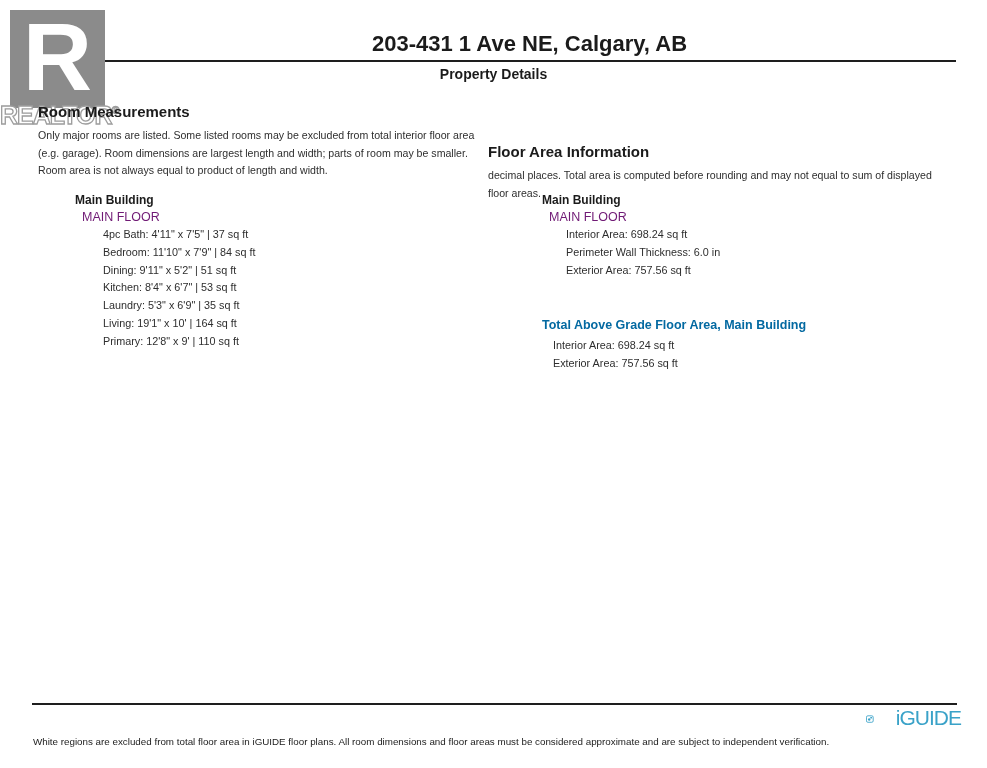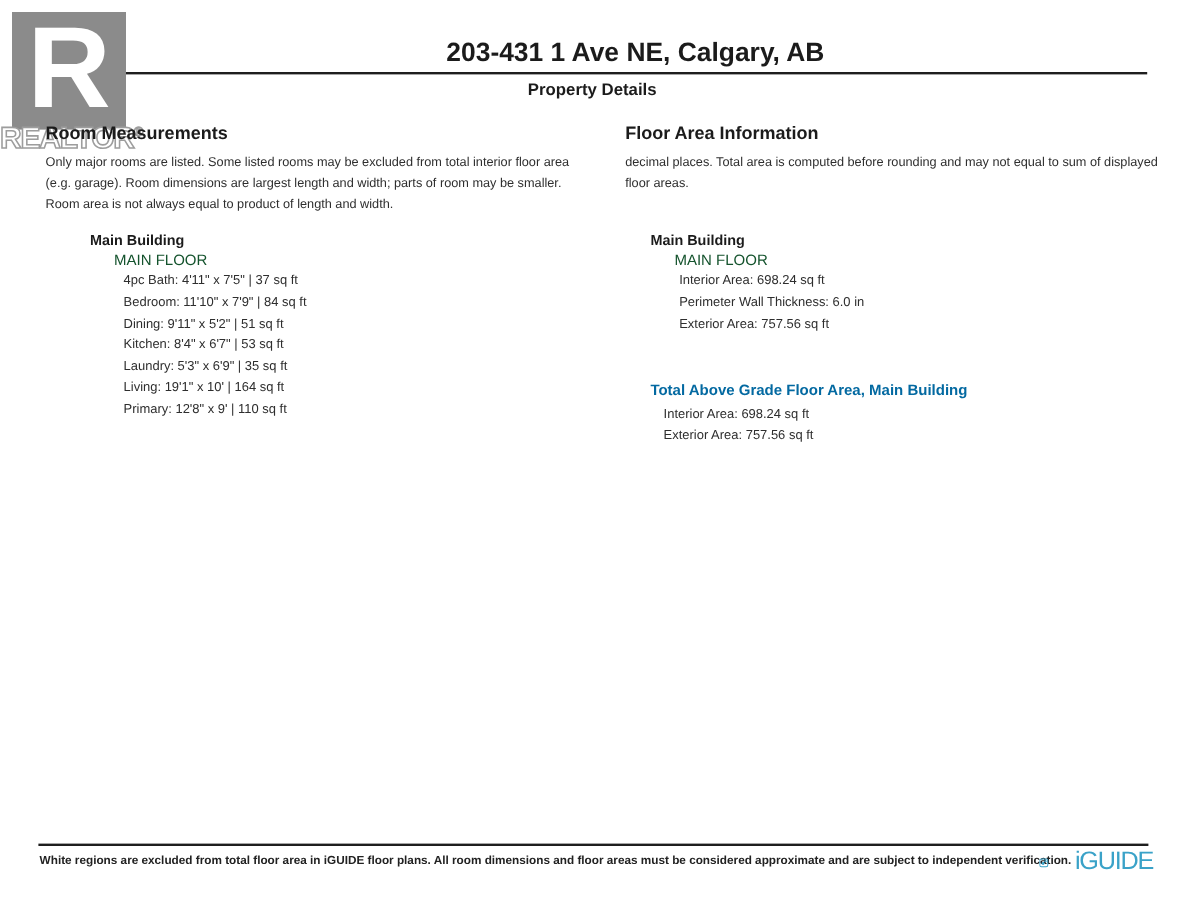--- a/index.html
+++ b/index.html
@@ -47,50 +47,50 @@
     color:#ffffff;
     -webkit-text-stroke:1.3px #9d9d9d;
     text-stroke:1.3px #9d9d9d;
     white-space:nowrap;
   }
   .wm-word .wm-reg{font-size:11px;vertical-align:10px;-webkit-text-stroke:0.8px #9d9d9d;}
 
   
   .col{position:absolute;top:103px;z-index:3;}
   .col-left{left:38px;width:460px;}
-  .col-right{left:521px;width:460px;}
+  .col-right{left:488px;width:460px;margin-top:40px;}
   .section-heading{
     font-size:15px;font-weight:bold;color:#1b1b1b;margin:0 0 7px 0;
   }
   .desc-line{
     font-size:10.6px;color:#2e2e2e;line-height:17.6px;white-space:nowrap;
   }
 
   .building-block{position:absolute;z-index:3;}
   .bb-left{left:75px;top:192px;}
   .bb-right{left:542px;top:192px;}
   .total-block{left:542px;top:317px;}
   .building-name{font-size:12px;font-weight:bold;color:#1b1b1b;line-height:16px;}
-  .floor-name{font-size:12.5px;color:#14532d;line-height:18px;margin-left:20px;}
+  .floor-name{font-size:12.5px;color:#701a75;line-height:18px;margin-left:7px;}
   .room-list,.detail-list{margin-left:24px;}
   .room-list{margin-left:28px;}
   .room-line,.detail-line,.total-line{
     font-size:10.8px;color:#2e2e2e;line-height:17.8px;white-space:nowrap;
   }
   .total-heading{font-size:12.5px;font-weight:bold;color:#0369a1;line-height:16px;margin-bottom:4px;}
   .total-lines{margin-left:11px;}
 
   
   .footer-rule{
     position:absolute;left:32px;top:703px;width:925px;height:2px;
     background:#1e1e1e;
   }
   .footer-disclaimer{
-    position:absolute;left:33px;top:712px;
-    font-size:9.8px;color:#222222;white-space:nowrap;font-weight:bold;
+    position:absolute;left:33px;top:736px;
+    font-size:9.8px;color:#222222;white-space:nowrap;
   }
   .brand{
     position:absolute;left:866px;top:705px;width:95px;height:24px;
     display:flex;align-items:flex-end;gap:20px;
   }
   .brand-icon{display:block;margin-right:2px;}
   .brand-text{
     font-size:21px;font-weight:400;letter-spacing:-1px;
     color:#3aa2c8;line-height:22px;
   }

